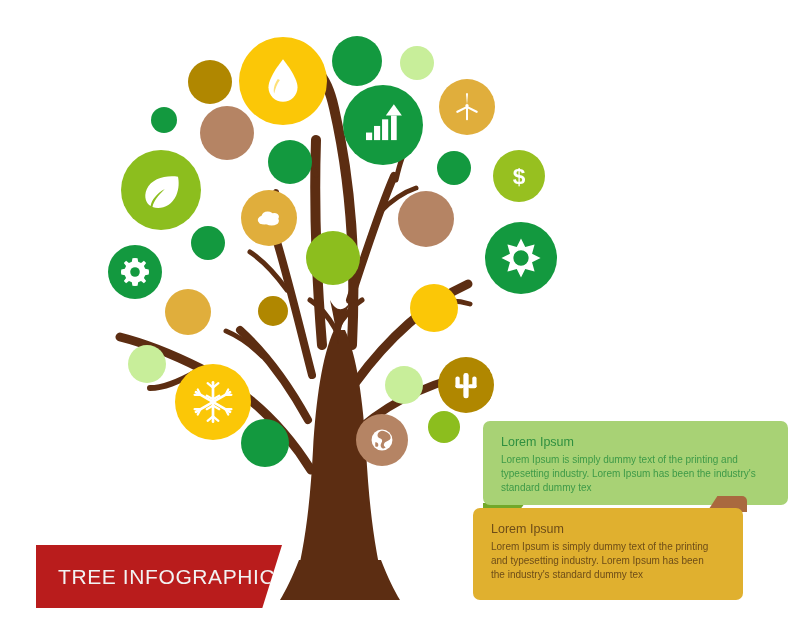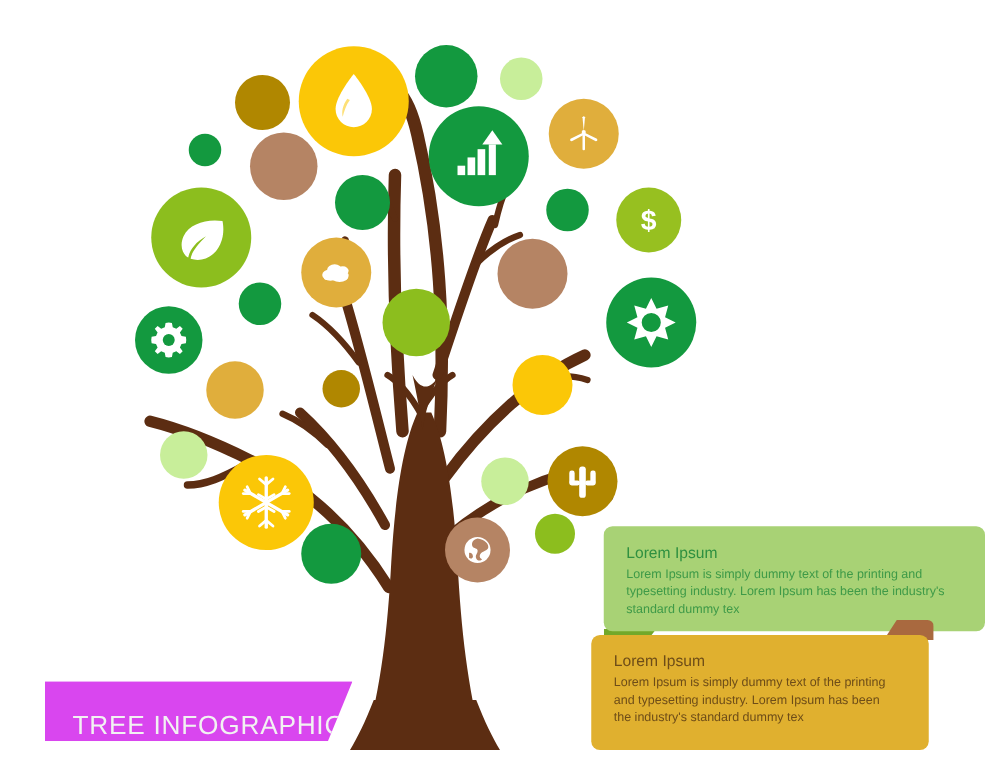--- a/index.html
+++ b/index.html
@@ -22,26 +22,26 @@
     width: 800px;
     height: 623px;
   }
 
   
   .title-banner {
     position: absolute;
     left: 36px;
     top: 545px;
     width: 246px;
-    height: 48px;
-    background: #d946ef;
+    height: 63px;
+    background: #b91c1c;
     -webkit-clip-path: polygon(0 0, 100% 0, 92% 100%, 0 100%);
     clip-path: polygon(0 0, 100% 0, 92% 100%, 0 100%);
     display: flex;
-    align-items: flex-end;
+    align-items: center;
   }
   .title-banner-text {
     color: #f2f2f2;
     font-size: 21px;
     letter-spacing: 0.6px;
     padding-left: 22px;
     white-space: nowrap;
     font-weight: 400;
   }
 

